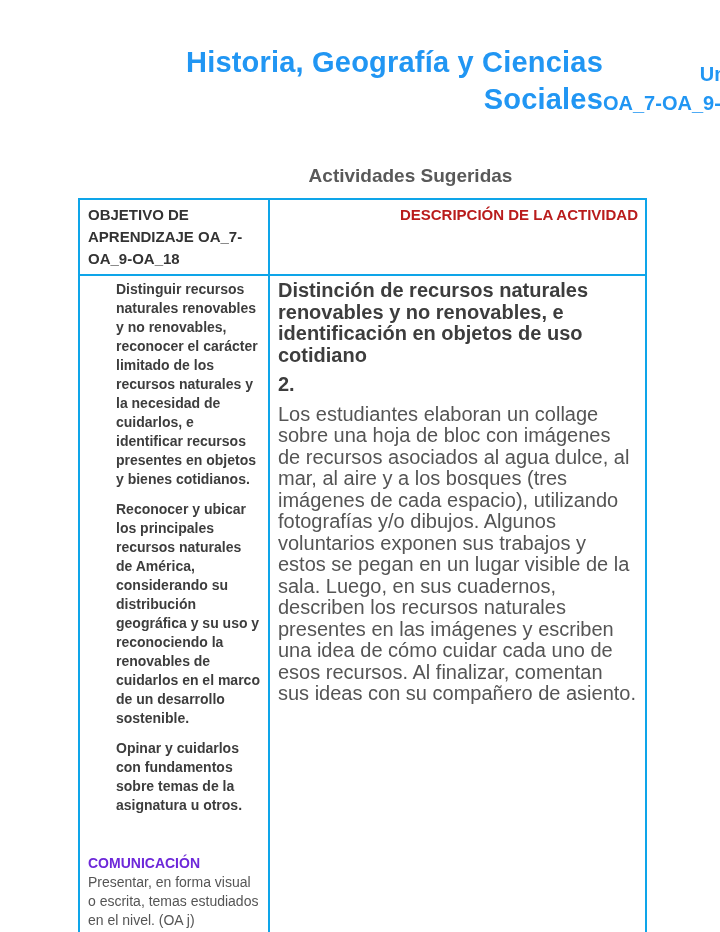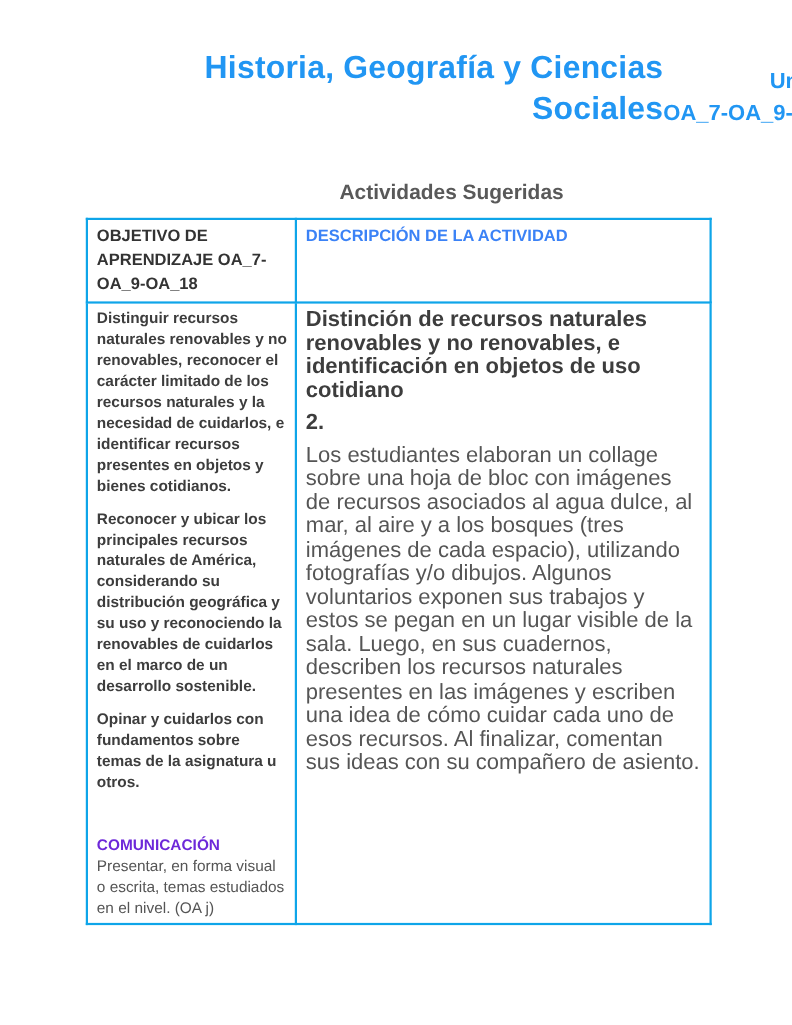--- a/index.html
+++ b/index.html
@@ -80,34 +80,35 @@
   tr.head-row td { height: 72px; }
   td.head-objective {
     font-size: 15px;
     font-weight: bold;
     color: #333333;
     line-height: 22px;
   }
   td.head-activity {
     font-size: 15px;
     font-weight: bold;
-    color: #3b82f6;
+    color: #b91c1c;
     line-height: 22px;
-    text-align: left;
+    text-align: right;
     margin-left: 12px;
   }
   tr.body-row td { height: 543px; }
   td.cell-objective {
     font-size: 14px;
     color: #3d3d3d;
     line-height: 19px;
   }
   td.cell-objective p.obj-par {
     font-weight: bold;
     margin-bottom: 11px;
+    margin-left: 28px;
   }
   td.cell-objective p.obj-par:nth-of-type(3) { margin-bottom: 0; }
   td.cell-objective .communication-block {
     margin-top: 39px;
     line-height: 19px;
   }
   .communication-label { font-weight: bold; color: #6d28d9; }
   .communication-text { font-weight: normal; color: #555555; }
   td.cell-activity {
     font-size: 20px;

